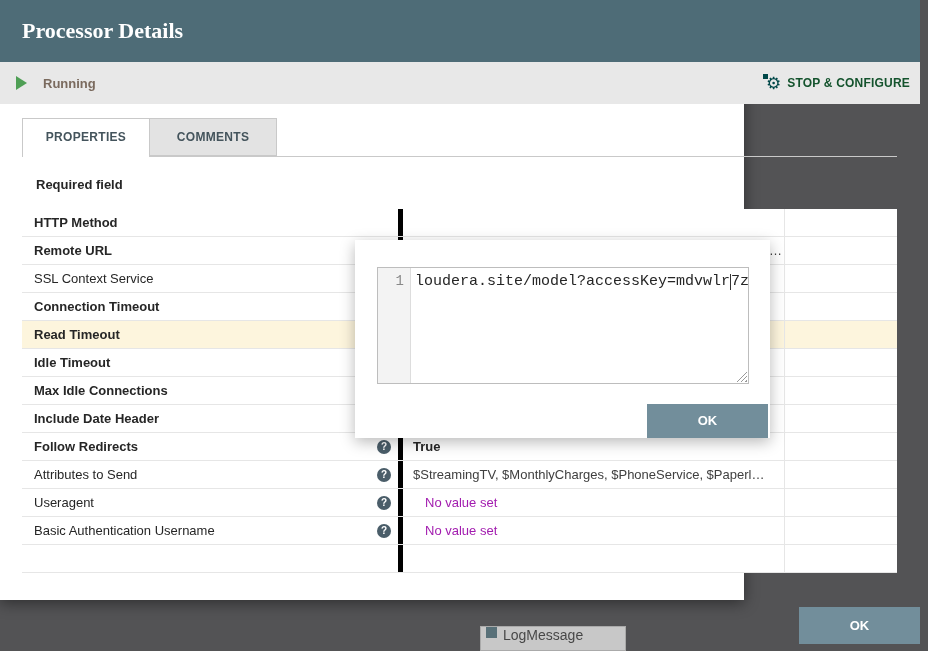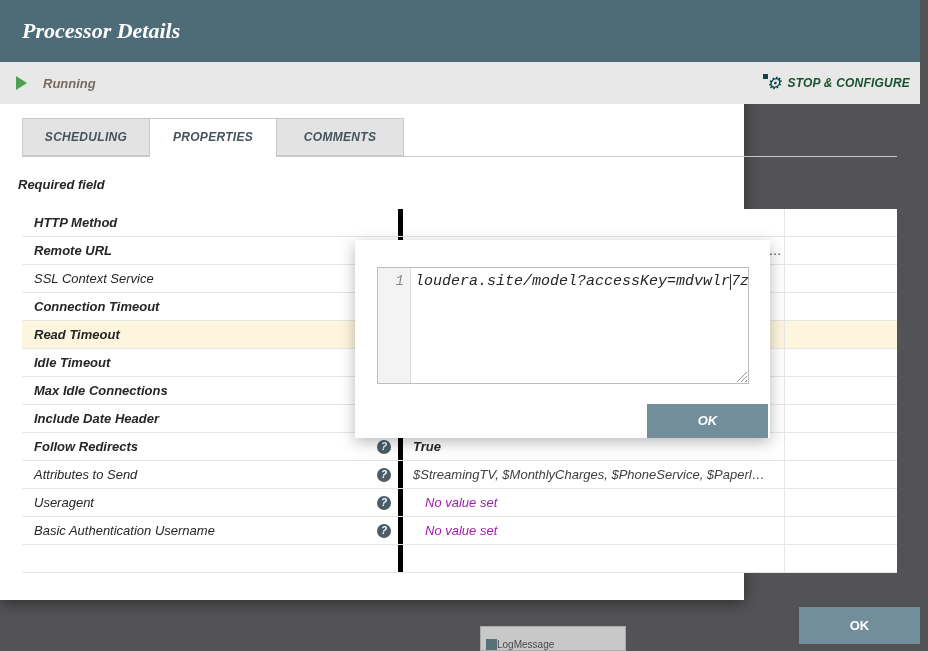--- a/index.html
+++ b/index.html
@@ -2,21 +2,21 @@
 <html><head>
 <meta charset="utf-8">
 <style>
   * { margin:0; padding:0; box-sizing:border-box; }
   body { font-family:"Liberation Sans", sans-serif; background:#333; }
   .screen { position:relative; width:928px; height:651px; overflow:hidden;
             background:#535355; }
 
   
   .dialog { position:absolute; left:0; top:0; width:744px; height:600px;
-            background:#fff; box-shadow:0 3px 14px rgba(0,0,0,.45);font-style:italic; }
+            background:#fff; box-shadow:0 3px 14px rgba(0,0,0,.45); }
 
   .dlg-header { position:absolute; left:0; top:0; width:920px; height:62px;
                 background:#4e6c77; }
   .dlg-title  { position:absolute; left:22px; top:0; line-height:62px;
                 font-family:"Liberation Serif", serif; font-weight:bold;
                 font-size:22px; color:#ffffff; }
 
   .statusbar { position:absolute; left:0; top:62px; width:920px; height:42px;
                background:#e8e8e8; }
   .status { position:absolute; left:16px; top:0; height:42px;
@@ -36,21 +36,21 @@
   
   .tabline { position:absolute; left:22px; top:156px; width:875px; height:0;
              border-top:1px solid #c9c9c9; z-index:1; }
   .tabs { position:absolute; left:22px; top:118px; display:flex; z-index:2; }
   .tab { width:128px; height:38px; line-height:37px; text-align:center;
          background:#e3e3e3; border:1px solid #c9c9c9; margin-right:-1px;
          font-size:12px; font-weight:bold; color:#44545c;
          letter-spacing:.3px; cursor:pointer; }
   .tab.active { background:#fff; height:39px; border-bottom:none; z-index:3; }
 
-  .required-label { position:absolute; left:18px; top:177px; font-size:13px;
+  .required-label { position:absolute; left:36px; top:177px; font-size:13px;
                     font-weight:bold; color:#262626; }
 
   
   .ptable { position:absolute; left:22px; top:209px; width:875px; height:371px;
             overflow:hidden; font-size:13px; }
   .thead { display:flex; height:30px; background:#728e9b; color:#fff;
            font-weight:bold; align-items:center; }
   .thead .c1 { width:381px; padding-left:12px; }
   .thead .c2 { width:382px; padding-left:10px; }
   .thead .c3 { flex:1; }
@@ -95,22 +95,22 @@
   .btn { background:#728e9b; color:#fff; font-size:13px; font-weight:bold;
          text-align:center; cursor:pointer; }
   .popup-ok { position:absolute; right:2px; bottom:0; width:121px; height:34px;
               line-height:34px; }
   .main-ok  { position:absolute; left:799px; top:607px; width:121px; height:37px;
               line-height:37px; z-index:5; }
 
   
   .ghost { position:absolute; left:480px; top:626px; width:146px; height:25px;
            background:rgba(245,245,245,.72); border:1px solid rgba(150,150,150,.6);
-           display:flex; align-items:flex-end; padding-left:5px;
-           font-size:10px; color:rgba(35,35,35,.78); }
+           display:flex; align-items:flex-start; gap:6px; padding-left:5px;
+           font-size:14px; color:rgba(35,35,35,.78); }
   .ghost-icon { width:11px; height:11px; background:rgba(60,90,100,.8); }
 </style>
 </head>
 <body>
 
 <div class="screen">
 
   <div class="ghost">
     <span class="ghost-icon"></span>
     <span>LogMessage</span>
@@ -130,21 +130,20 @@
         <span class="status-label">Running</span>
       </div>
       <div class="action">
         <span class="gear">⚙<span class="badge"></span></span>
         <span class="action-label">STOP &amp; CONFIGURE</span>
       </div>
     </div>
 
     <div class="tabline"></div>
     <div class="tabs">
-      <div class="tab">SCHEDULING</div>
       <div class="tab active">PROPERTIES</div>
       <div class="tab">COMMENTS</div>
     </div>
 
     <div class="required-label">Required field</div>
 
     <div class="ptable">
 
       <div class="trow bold">
         <div class="cell prop">

